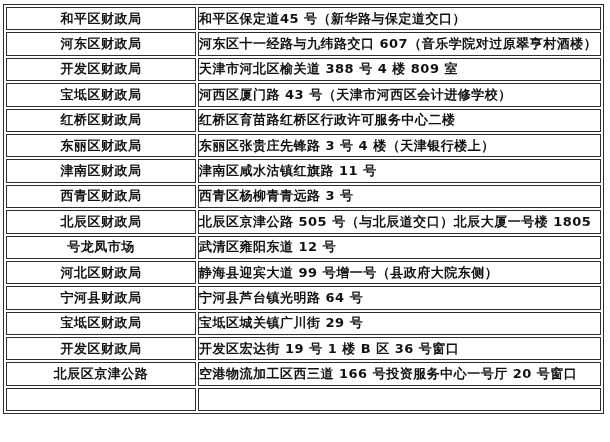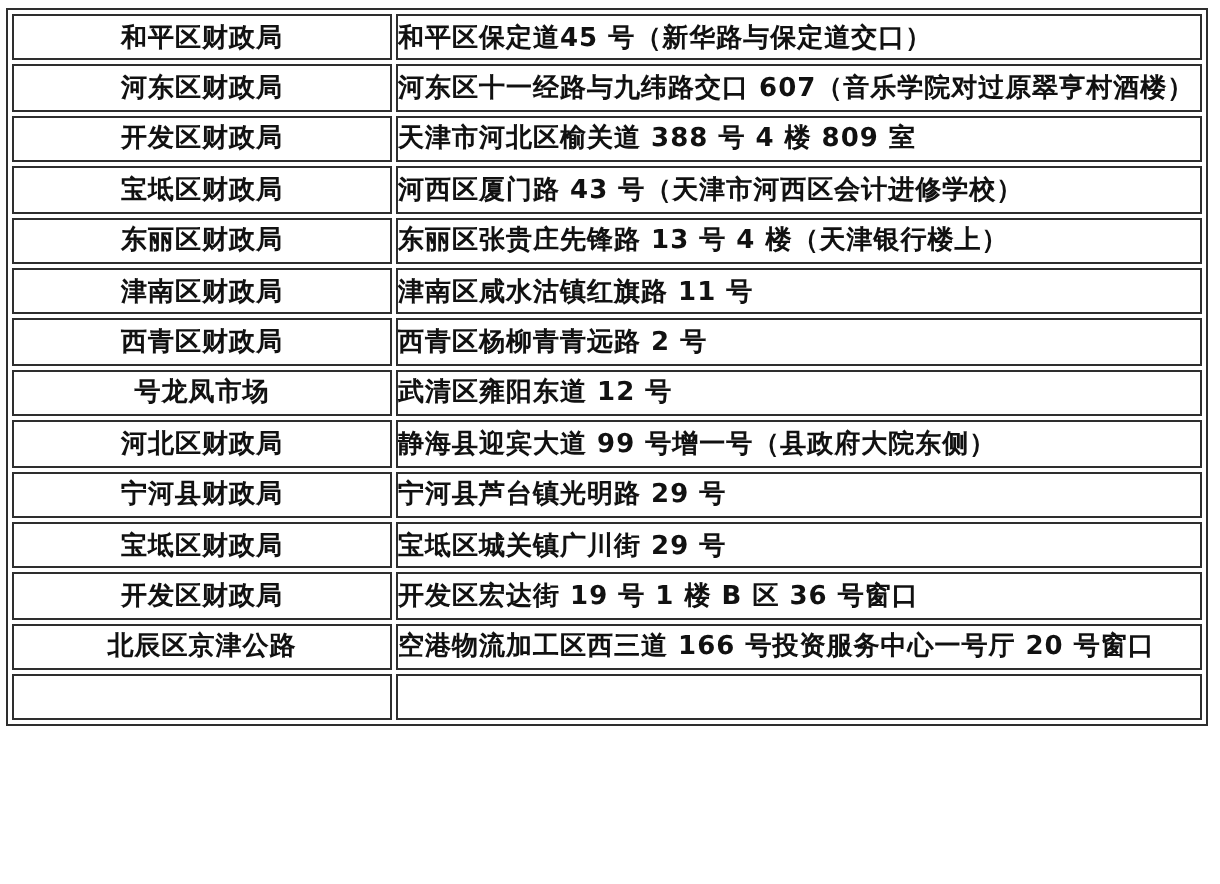--- a/index.html
+++ b/index.html
@@ -65,42 +65,50 @@
         </tr>
         <tr>
           <td class="col-bureau">开发区财政局</td>
           <td class="col-address">天津市河北区榆关道 388 号 4 楼 809 室</td>
         </tr>
         <tr>
           <td class="col-bureau">宝坻区财政局</td>
           <td class="col-address">河西区厦门路 43 号（天津市河西区会计进修学校）</td>
         </tr>
         <tr>
+          <td class="col-bureau">红桥区财政局</td>
+          <td class="col-address">红桥区育苗路红桥区行政许可服务中心二楼</td>
+        </tr>
+        <tr>
           <td class="col-bureau">东丽区财政局</td>
-          <td class="col-address">东丽区张贵庄先锋路 13 号 4 楼（天津银行楼上）</td>
+          <td class="col-address">东丽区张贵庄先锋路 3 号 4 楼（天津银行楼上）</td>
         </tr>
         <tr>
           <td class="col-bureau">津南区财政局</td>
           <td class="col-address">津南区咸水沽镇红旗路 11 号</td>
         </tr>
         <tr>
           <td class="col-bureau">西青区财政局</td>
-          <td class="col-address">西青区杨柳青青远路 2 号</td>
+          <td class="col-address">西青区杨柳青青远路 3 号</td>
+        </tr>
+        <tr>
+          <td class="col-bureau">北辰区财政局</td>
+          <td class="col-address">北辰区京津公路 505 号（与北辰道交口）北辰大厦一号楼 1805</td>
         </tr>
         <tr>
           <td class="col-bureau">号龙凤市场</td>
           <td class="col-address">武清区雍阳东道 12 号</td>
         </tr>
         <tr>
           <td class="col-bureau">河北区财政局</td>
           <td class="col-address">静海县迎宾大道 99 号增一号（县政府大院东侧）</td>
         </tr>
         <tr>
           <td class="col-bureau">宁河县财政局</td>
-          <td class="col-address">宁河县芦台镇光明路 29 号</td>
+          <td class="col-address">宁河县芦台镇光明路 64 号</td>
         </tr>
         <tr>
           <td class="col-bureau">宝坻区财政局</td>
           <td class="col-address">宝坻区城关镇广川街 29 号</td>
         </tr>
         <tr>
           <td class="col-bureau">开发区财政局</td>
           <td class="col-address">开发区宏达街 19 号 1 楼 B 区 36 号窗口</td>
         </tr>
         <tr>

